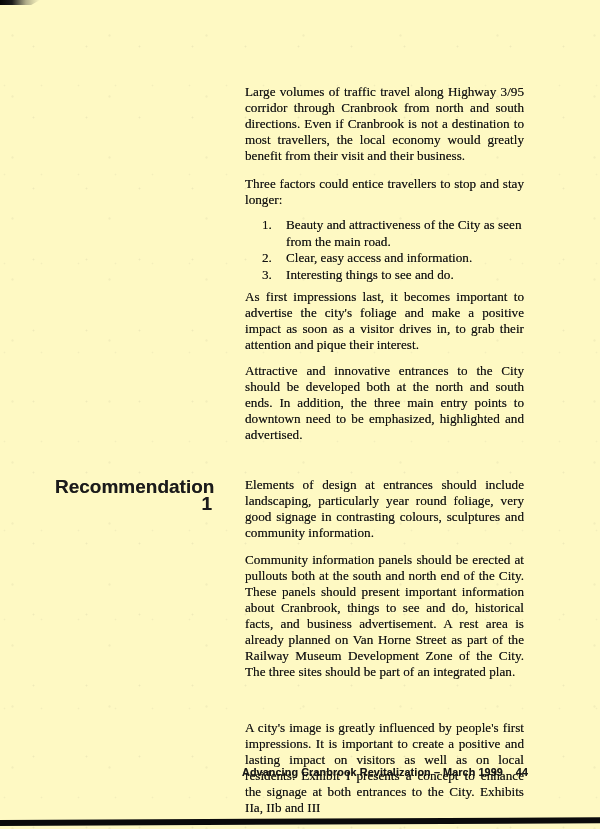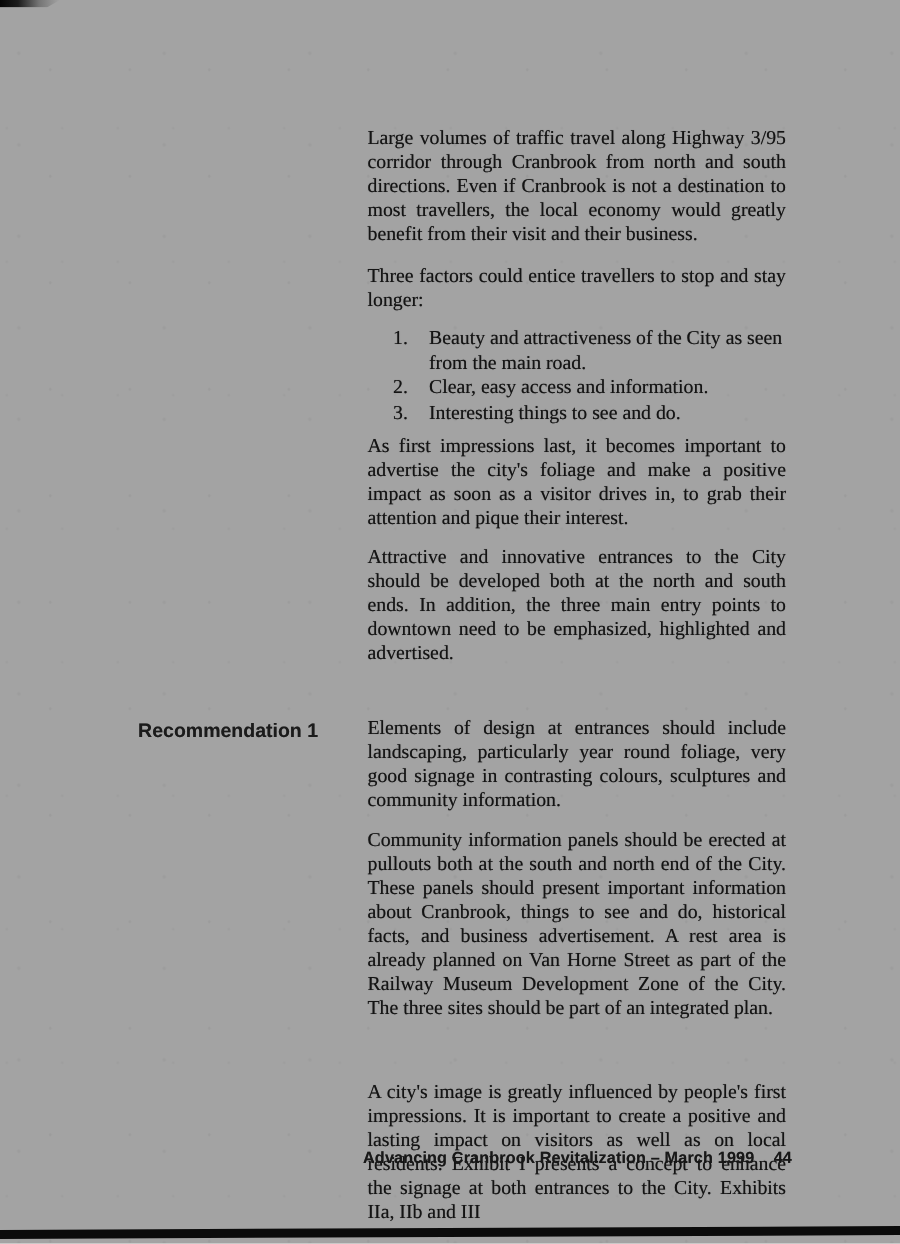--- a/index.html
+++ b/index.html
@@ -4,21 +4,21 @@
 <style>
   html, body {
     margin: 0;
     padding: 0;
     background: #e8e8e6;
   }
   .page {
     position: relative;
     width: 600px;
     height: 829px;
-    background: #a3a3a3;
+    background: #fef9c3;
     overflow: hidden;
     color: #161616;
     text-decoration: underline;
   }
   
   .speckle {
     position: absolute;
     inset: 0;
     pointer-events: none;
     background-image:
@@ -88,21 +88,21 @@
     position: absolute;
     left: 55px;
     top: 478px;
     width: 157px;
     text-align: right;
     font-family: "Liberation Sans", "DejaVu Sans", sans-serif;
     color: #1b1b1b;
   }
   .rec-title {
     font-weight: bold;
-    font-size: 13px;
+    font-size: 19px;
     line-height: 17px;
     text-shadow: 0 0 0.4px rgba(10,10,10,0.5);
     text-align: right;
   }
   .rec-sub {
     font-style: italic;
     font-size: 13.5px;
     line-height: 17px;
     text-shadow: 0 0 0.35px rgba(10,10,10,0.45);
   }

